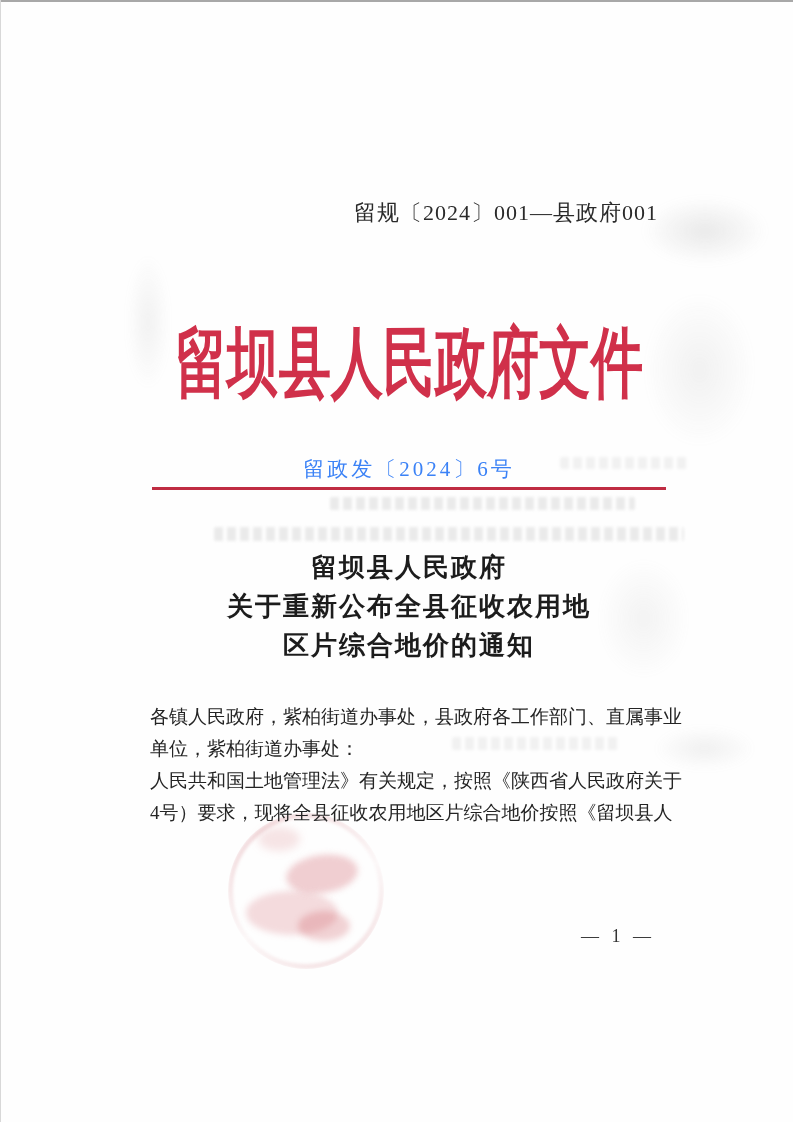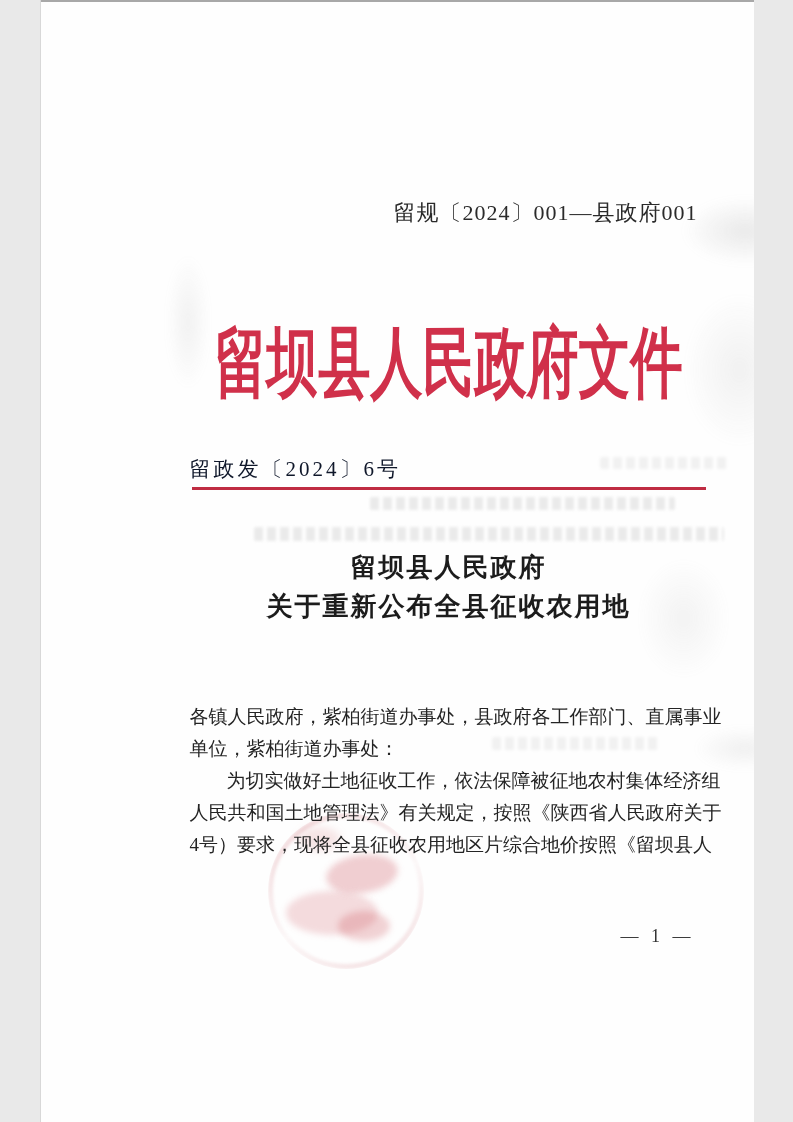--- a/index.html
+++ b/index.html
@@ -1,18 +1,18 @@
 <!DOCTYPE html>
 <html style="--masthead-red: #d0304a; --rule-red: #bf2c42; --seal-red: #c9656e;"><head>
 <meta charset="utf-8">
 <style>
   html, body { margin: 0; padding: 0; background: #e9e9e9; }
   .page {
     position: relative;
-    width: 714px; height: 1122px;
+    width: 793px; height: 1122px;
     margin: 0 auto;
     background: #fefefe;
     overflow: hidden;
     font-family: "Liberation Serif", "DejaVu Serif", serif;
     color: #262626;
   }
   .scan-edge-top {
     position: absolute; left: 0; top: 0; width: 100%; height: 2px;
     background: #a8a8a8;
   }
@@ -28,21 +28,21 @@
   .masthead {
     position: absolute; left: 150px; top: 312px; width: 518px;
     text-align: center;
     font-size: 52px; font-weight: 900; letter-spacing: 0px;
     color: var(--masthead-red, #d0304a);
     transform: scaleY(1.48); transform-origin: top center;
     white-space: nowrap;
   }
   .doc-number {
     position: absolute; left: 150px; top: 455px; width: 518px;
-    font-size: 21px; color: #0f172a;
+    text-align: center; font-size: 21px; color: #3b82f6;
     letter-spacing: 3px; white-space: nowrap;
   }
   .red-rule {
     position: absolute; left: 152px; top: 487px; width: 514px; height: 3px;
     background: var(--rule-red, #bf2c42);
   }
   .doc-title {
     position: absolute; left: 150px; top: 548px; width: 518px;
     text-align: center; font-weight: bold; font-size: 26px;
     line-height: 39px; color: #1c1c1c; letter-spacing: 2px;
@@ -109,32 +109,32 @@
 
   <div class="masthead">留坝县人民政府文件</div>
 
   <div class="doc-number">留政发〔2024〕6号</div>
 
   <div class="red-rule"></div>
 
   <div class="doc-title">
     <div>留坝县人民政府</div>
     <div>关于重新公布全县征收农用地</div>
+    <div>区片综合地价的通知</div>
   </div>
 
   <div class="seal">
     <div class="ring"></div>
     <div class="blob b1"></div>
     <div class="blob b2"></div>
     <div class="blob b3"></div>
     <div class="blob b4"></div>
   </div>
 
   <div class="body-block">
     <div class="body-line">各镇人民政府，紫柏街道办事处，县政府各工作部门、直属事业</div>
     <div class="body-line">单位，紫柏街道办事处：</div>
-    <div class="body-line indent">为切实做好土地征收工作，依法保障被征地农村集体经济组</div>
     <div class="body-line">人民共和国土地管理法》有关规定，按照《陕西省人民政府关于</div>
     <div class="body-line">4号）要求，现将全县征收农用地区片综合地价按照《留坝县人</div>
   </div>
 
   <div class="page-number">— 1 —</div>
 </div>
 
 </body></html>

